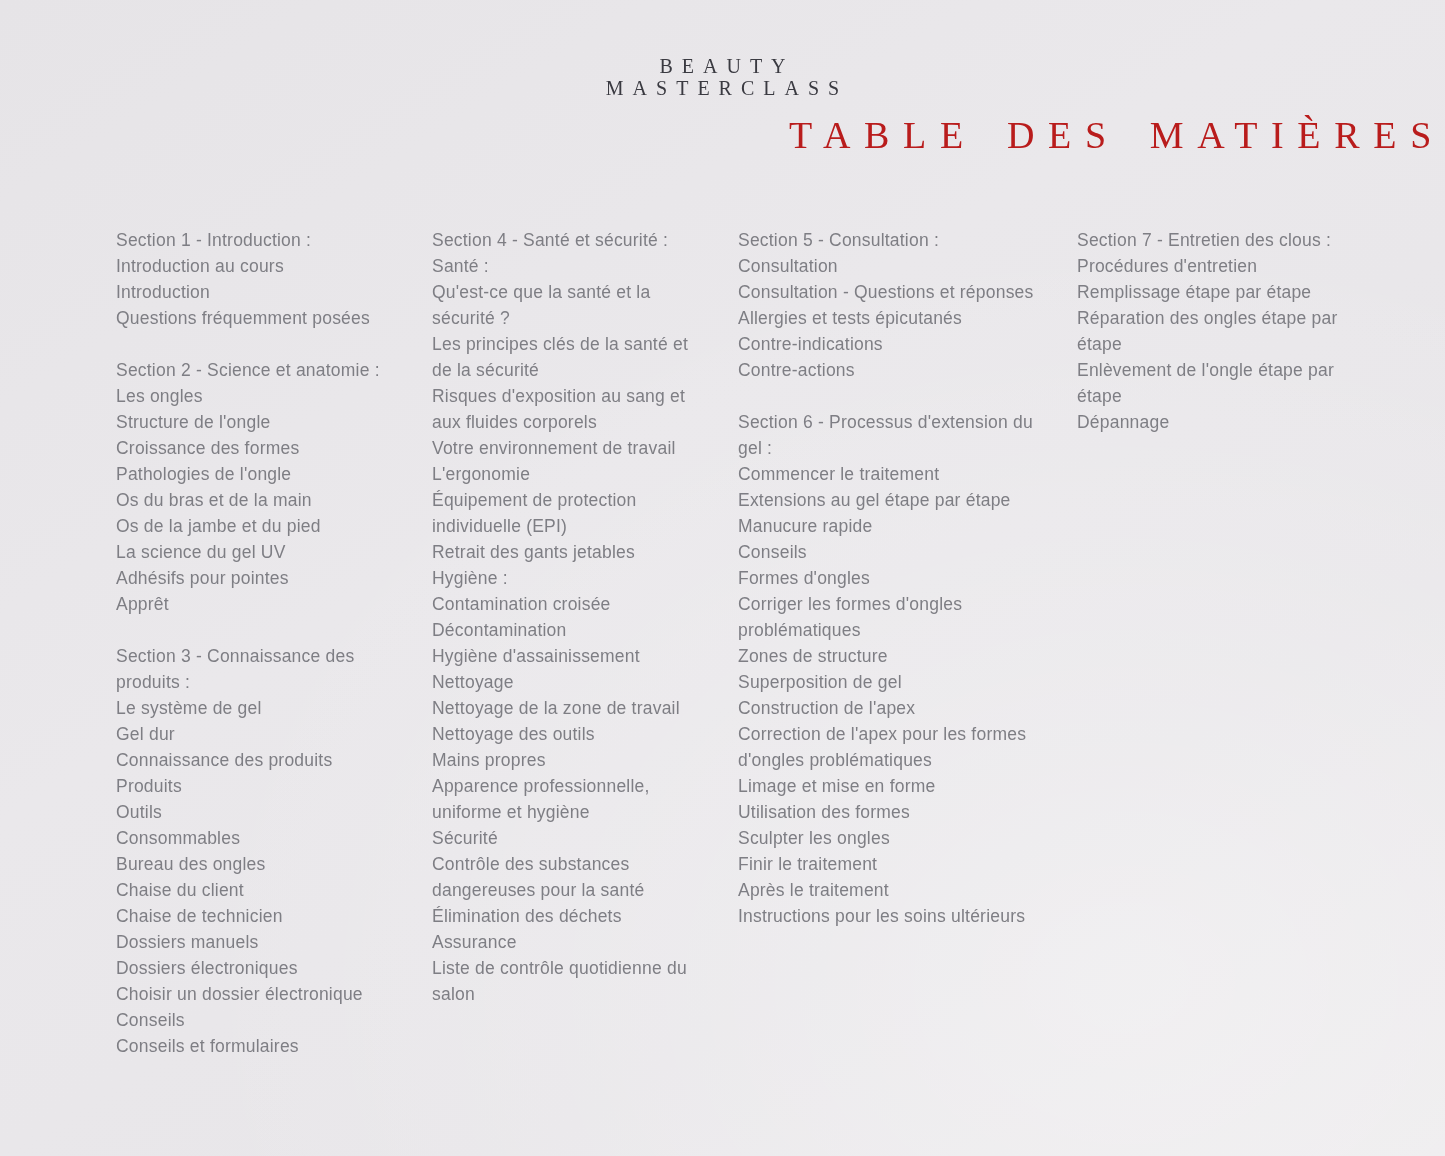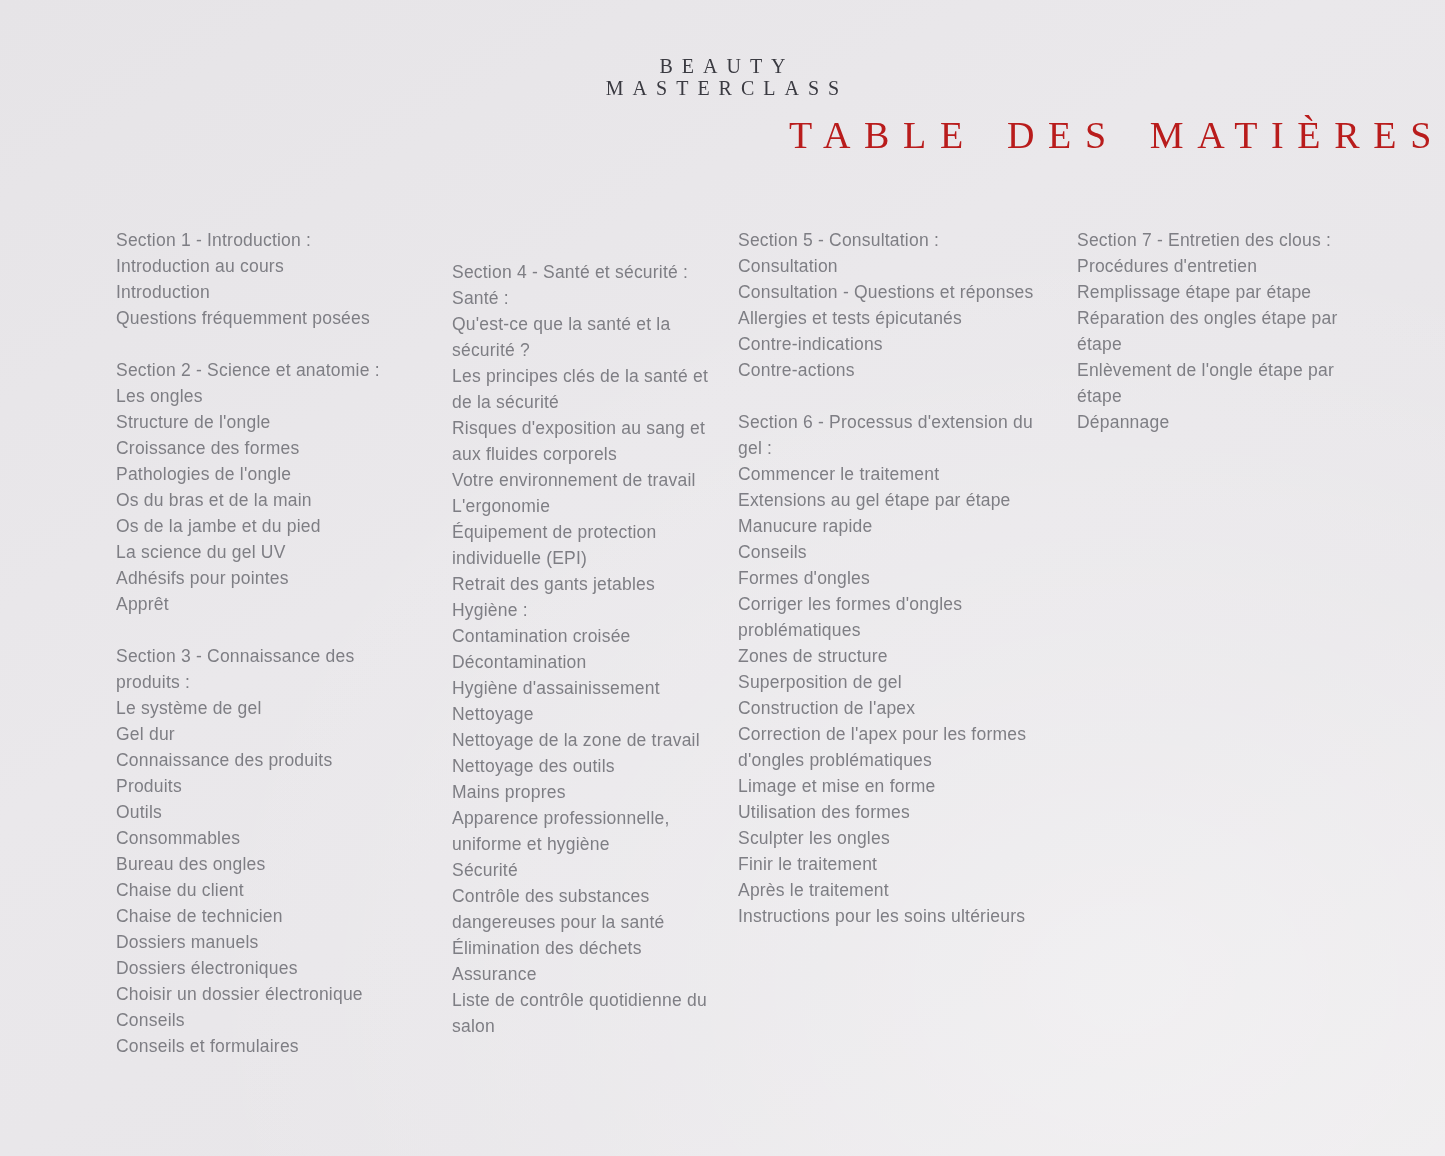--- a/index.html
+++ b/index.html
@@ -62,21 +62,21 @@
   }
   .toc-column {
     position: absolute;
     top: 0;
     font-size: 17.5px;
     line-height: 26px;
     letter-spacing: 0.012em;
     color: #7e7e84;
   }
   .toc-column.col-1 { left: 116px; }
-  .toc-column.col-2 { left: 452px; margin-top: 32px; }
+  .toc-column.col-2 { left: 432px; }
   .toc-column.col-3 { left: 738px; }
   .toc-column.col-4 { left: 1077px; }
   .toc-line {
     white-space: nowrap;
     height: 26px;
   }
 </style>
 </head>
 <body>
 

